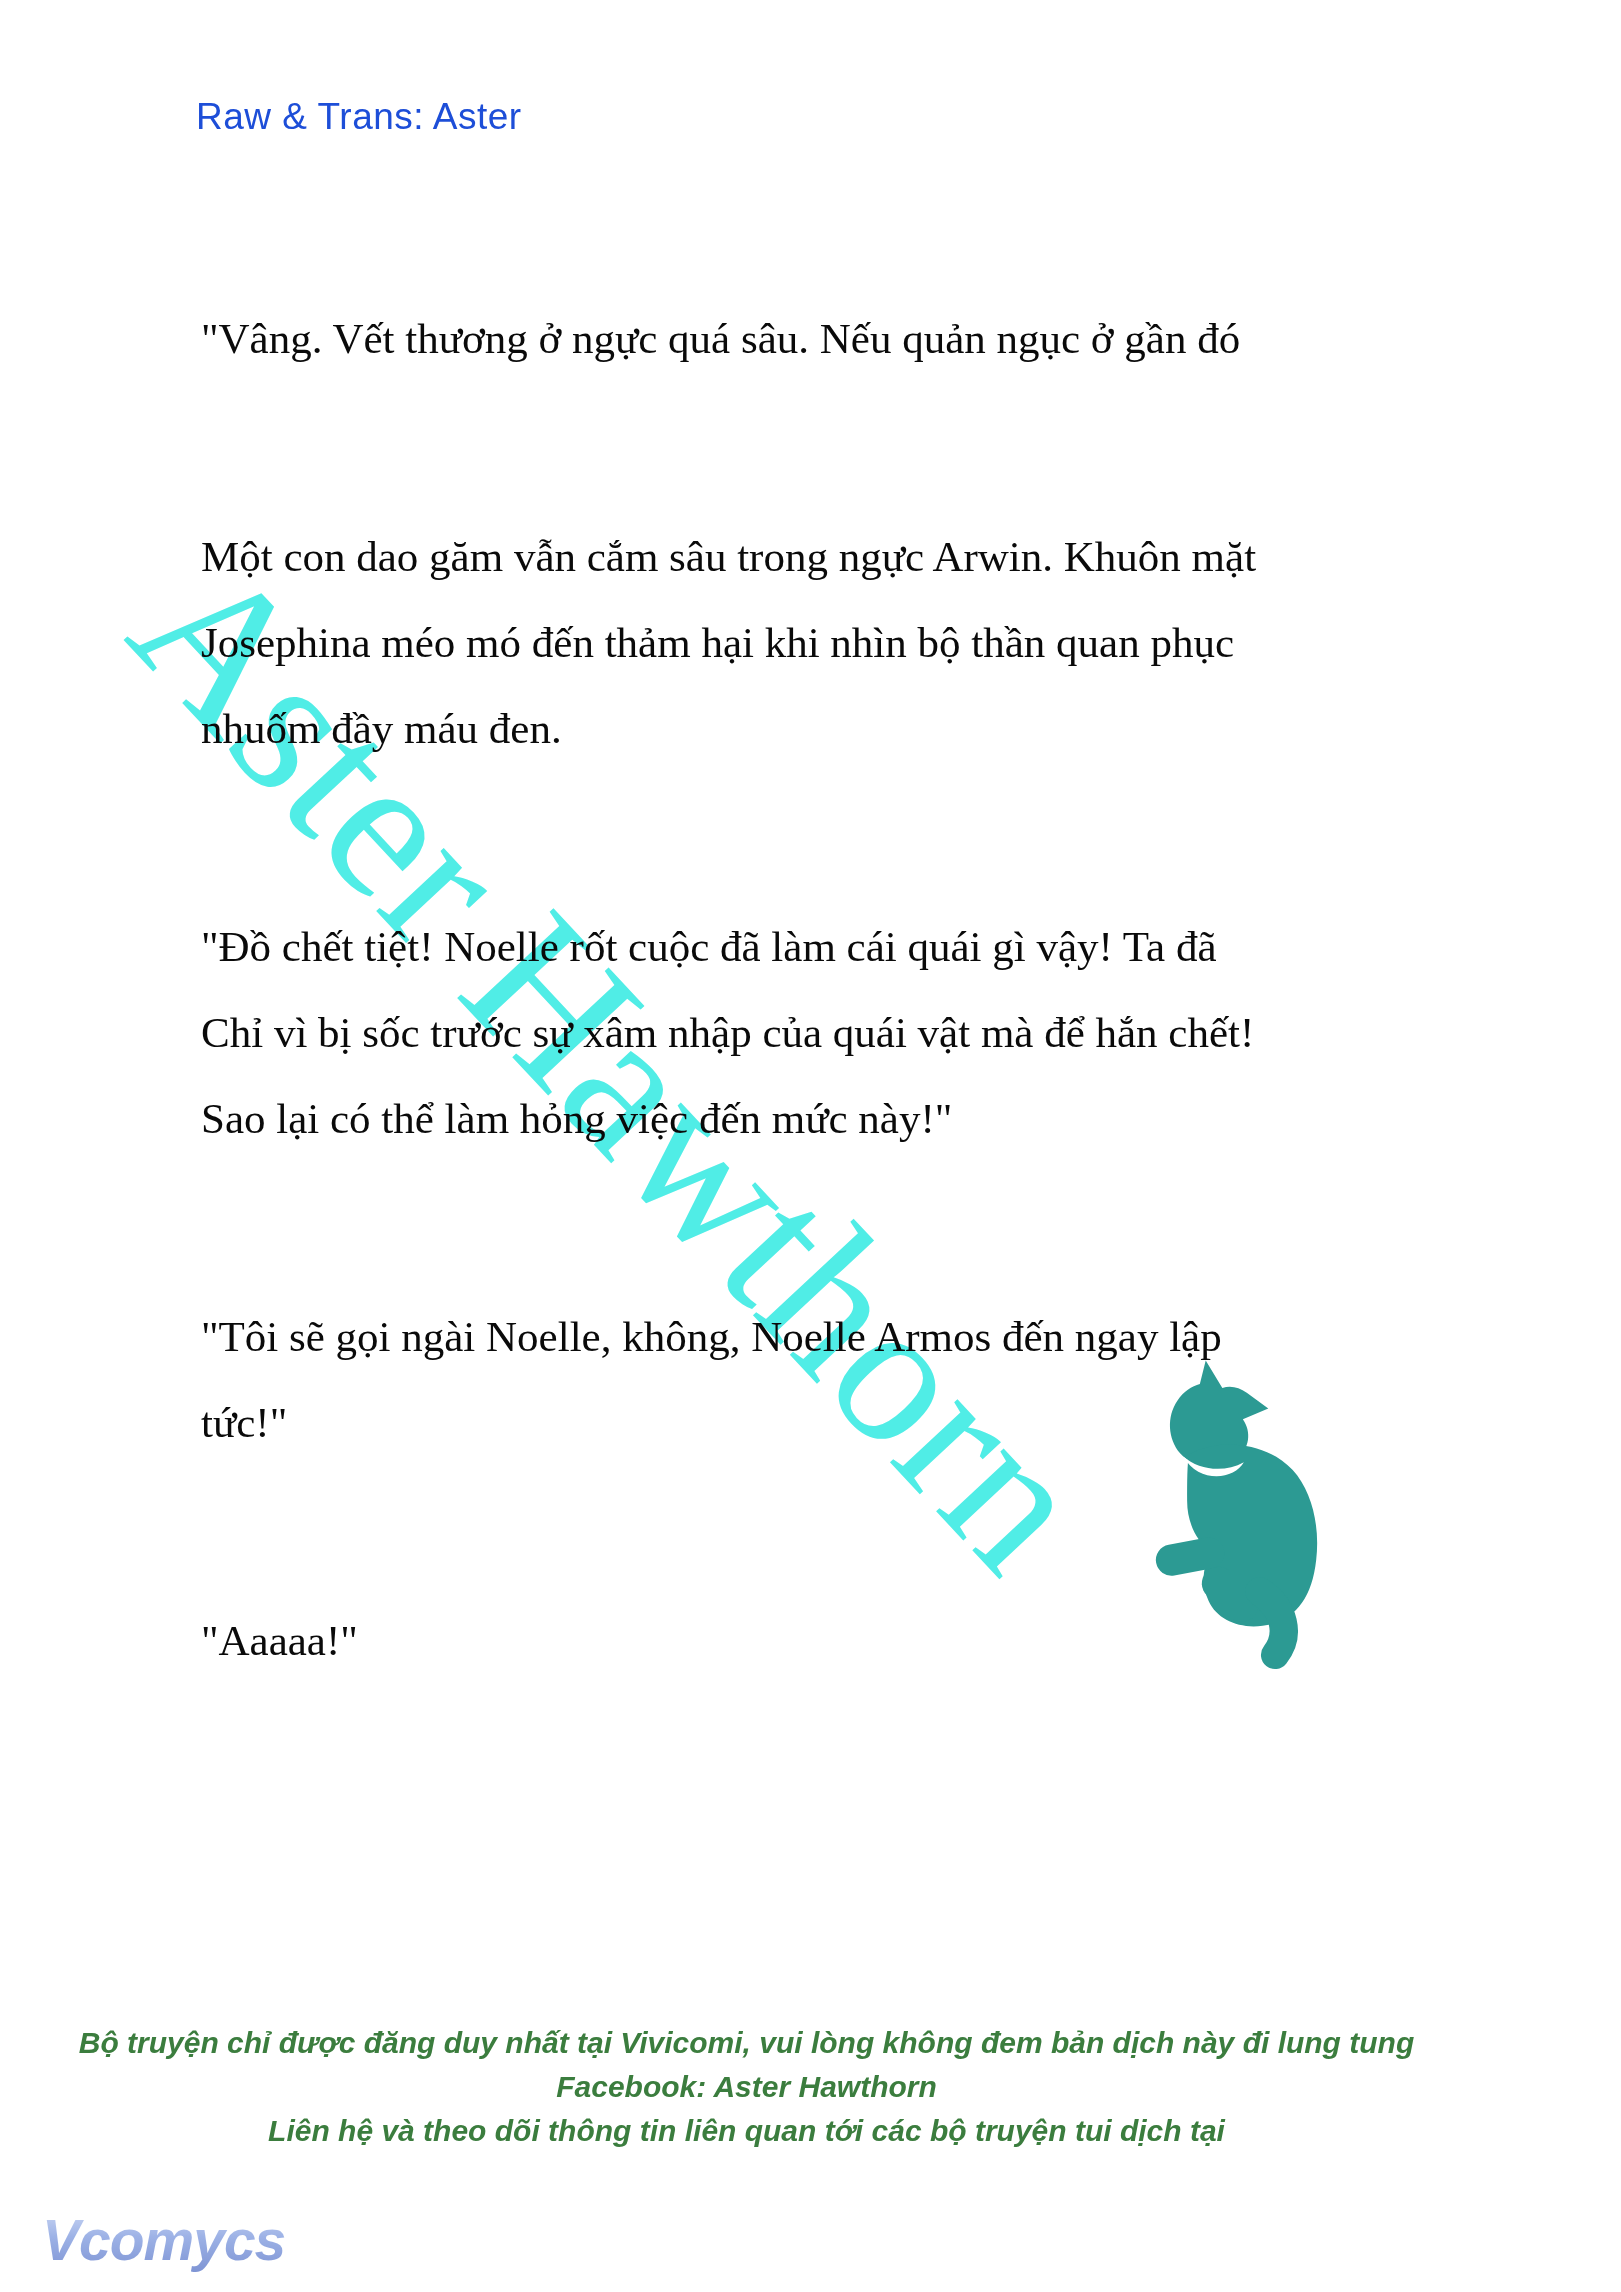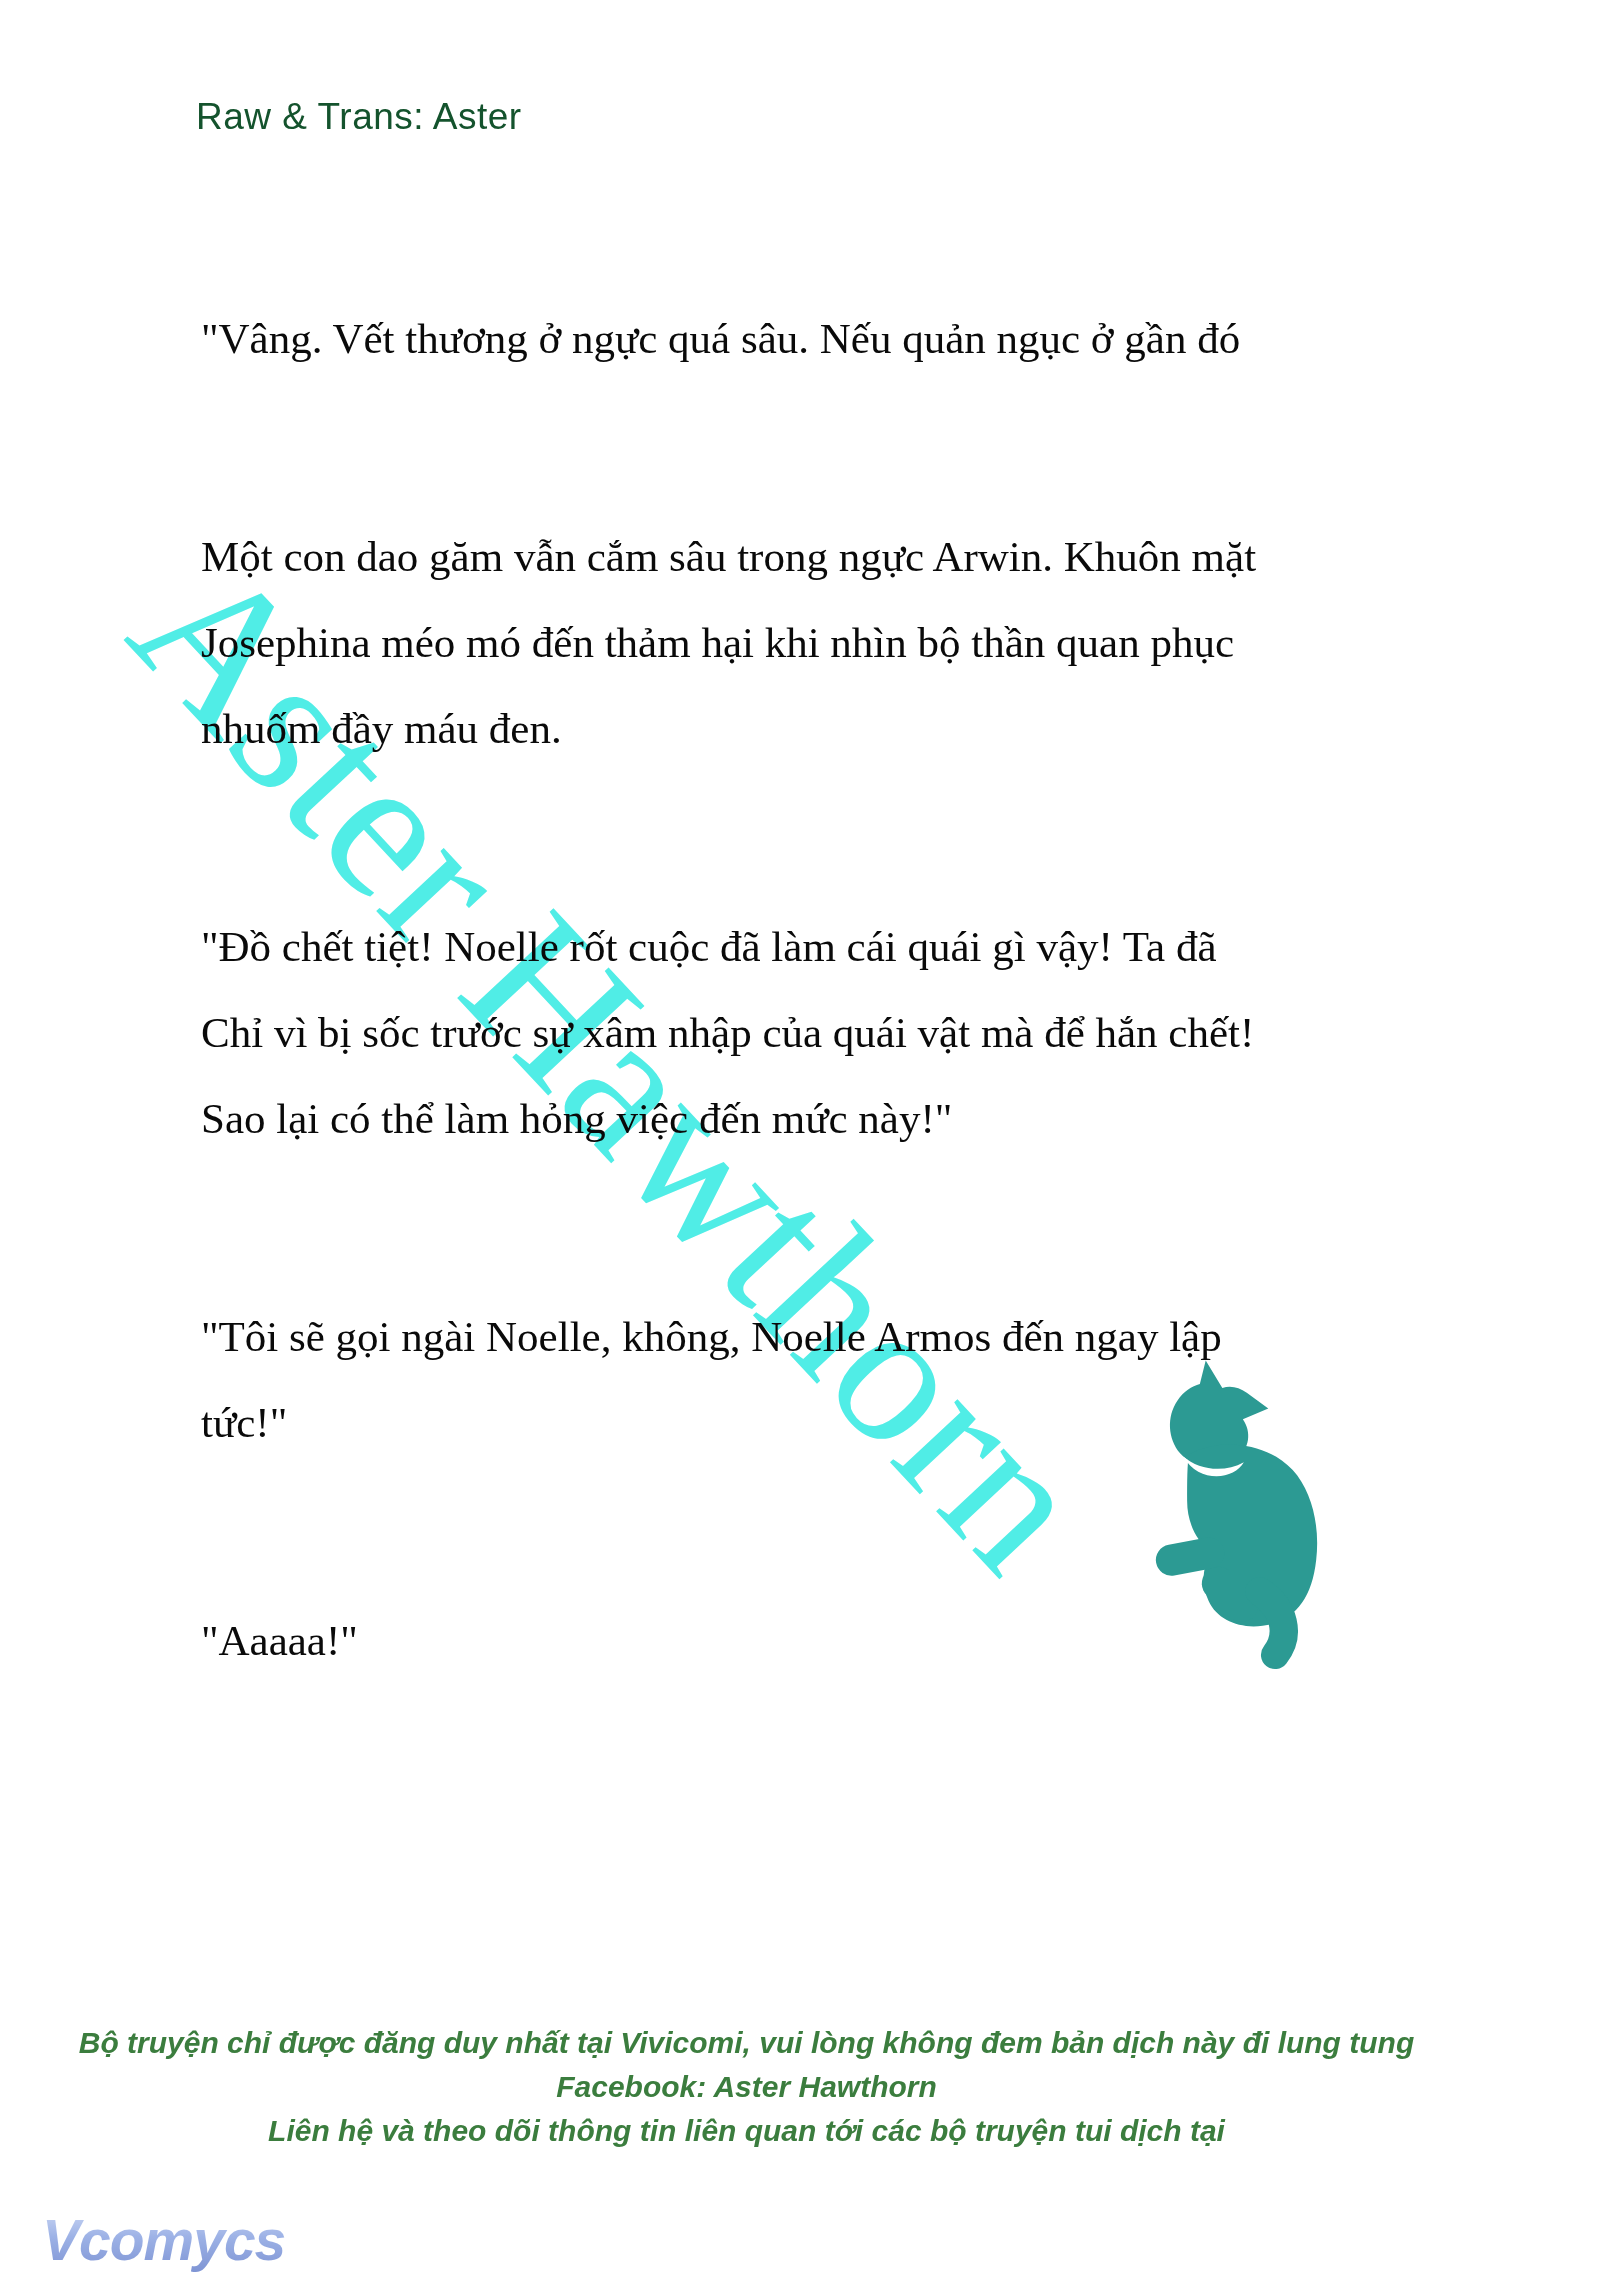--- a/index.html
+++ b/index.html
@@ -6,21 +6,21 @@
   .page{
     position:relative;
     width:1621px;height:2293px;
     background:#ffffff;
     overflow:hidden;
     font-family:"Liberation Serif","DejaVu Serif",serif;
   }
   .credit{
     position:absolute;left:196px;top:96px;
     font-family:"Liberation Sans","DejaVu Sans",sans-serif;
-    font-size:37px;color:#14532d;letter-spacing:0.5px;
+    font-size:37px;color:#1d4ed8;letter-spacing:0.5px;
     z-index:3;
   }
   .watermark{
     position:absolute;left:245px;top:524px;
     transform:rotate(47deg);transform-origin:0 0;
     font-family:"Liberation Serif","DejaVu Serif",serif;
     font-size:201px;line-height:1;
     color:#50EDE6;white-space:nowrap;
     z-index:1;user-select:none;
   }

